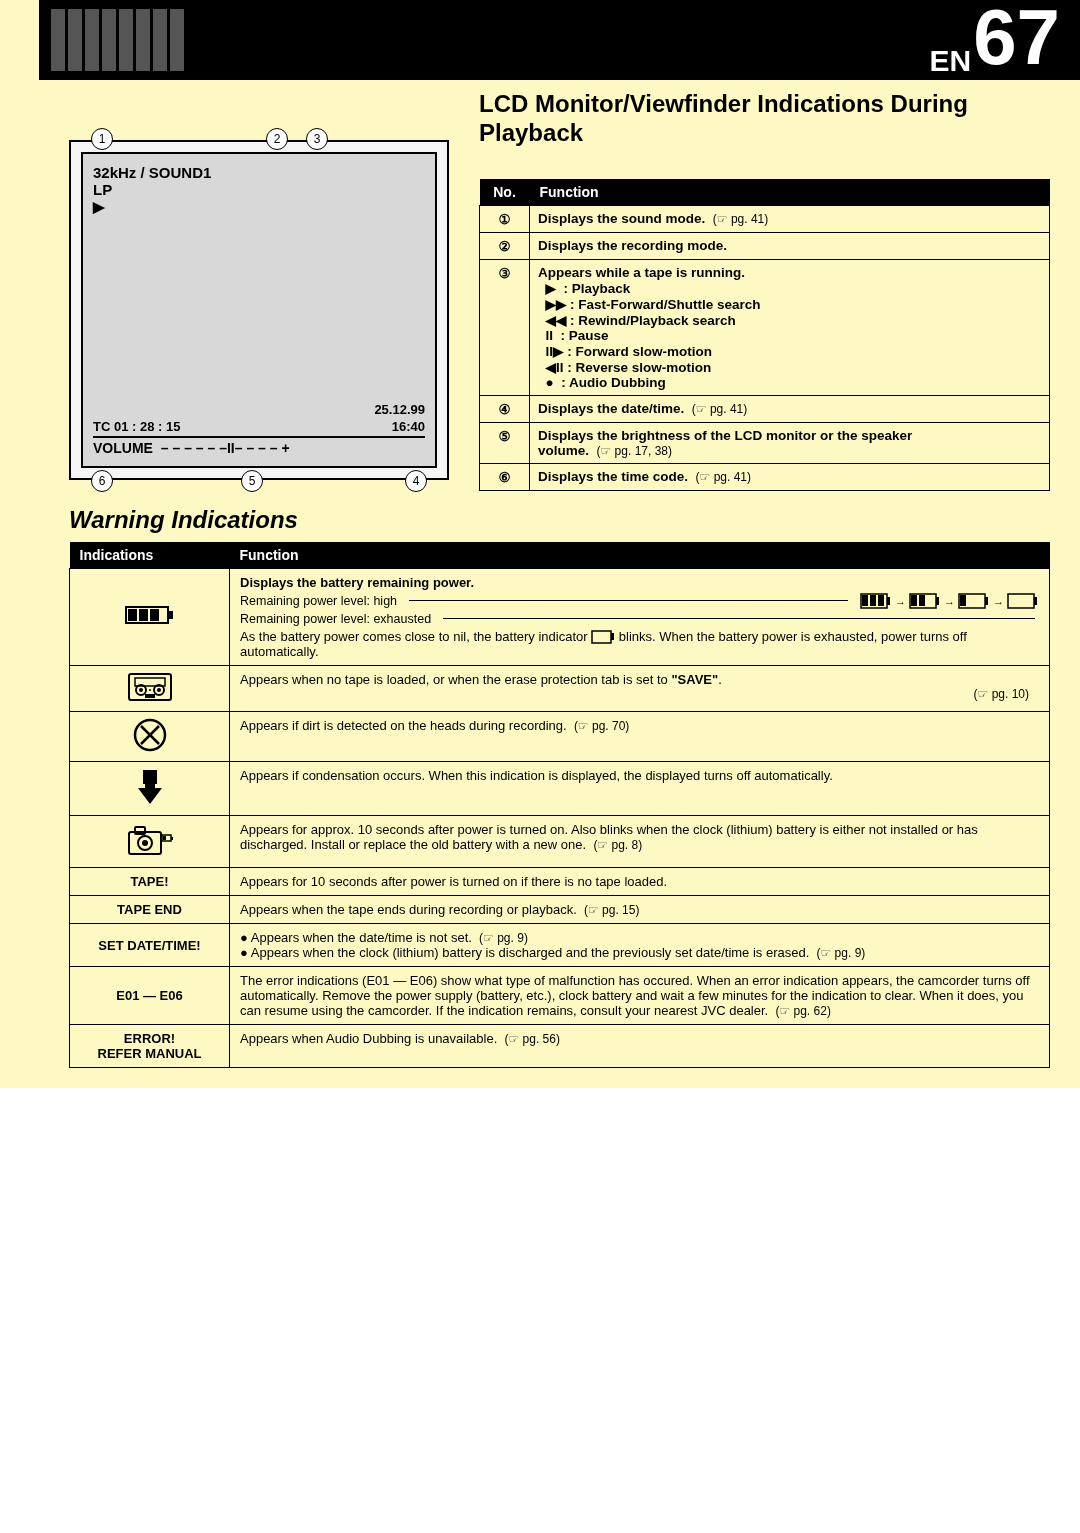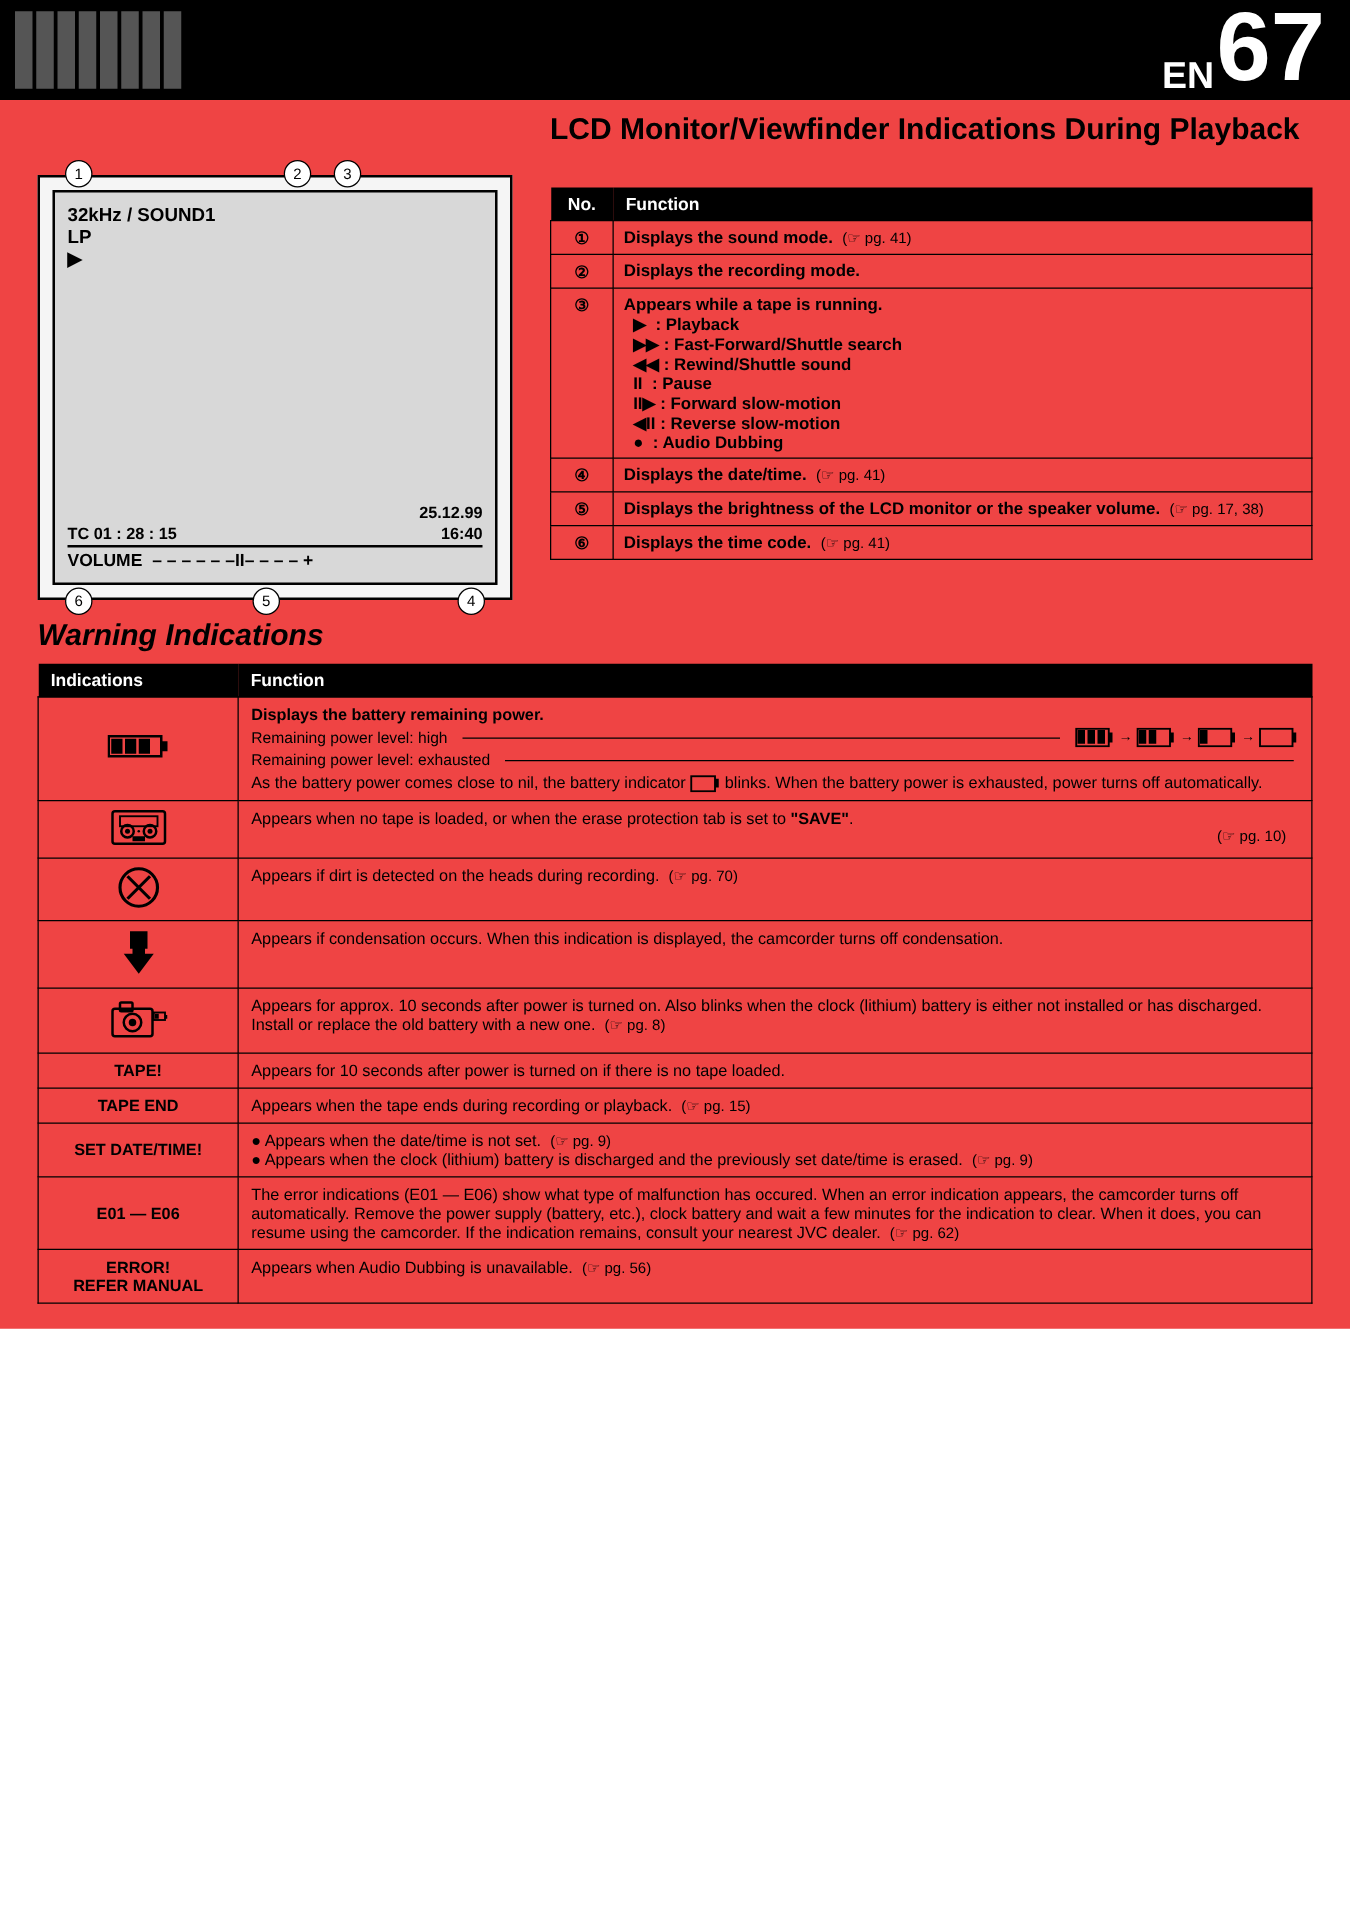--- a/index.html
+++ b/index.html
@@ -180,21 +180,22 @@
       display: flex;
       align-items: center;
       gap: 8px;
       margin: 3px 0;
       font-size: 12.5px;
     }
 
     
     .page-wrapper {
       position: relative;
-      background: #ef4444;
+      background: #fef9c3;
+      padding-left: 39px;
     }
 
     
     .page-header {
       position: relative;
       height: 80px;
       background: #000;
       display: flex;
       align-items: stretch;
     }
@@ -308,21 +309,21 @@
           <tr>
             <td class="no-col">②</td>
             <td><b>Displays the recording mode.</b></td>
           </tr>
           <tr>
             <td class="no-col">③</td>
             <td>
               <b>Appears while a tape is running.</b><br>
               &nbsp;&nbsp;<b>▶</b>&nbsp;&nbsp;<b>: Playback</b><br>
               &nbsp;&nbsp;<b>▶▶</b>&nbsp;<b>: Fast-Forward/Shuttle search</b><br>
-              &nbsp;&nbsp;<b>◀◀</b>&nbsp;<b>: Rewind/Shuttle sound</b><br>
+              &nbsp;&nbsp;<b>◀◀</b>&nbsp;<b>: Rewind/Playback search</b><br>
               &nbsp;&nbsp;<b>II</b>&nbsp;&nbsp;<b>: Pause</b><br>
               &nbsp;&nbsp;<b>II▶</b>&nbsp;<b>: Forward slow-motion</b><br>
               &nbsp;&nbsp;<b>◀II</b>&nbsp;<b>: Reverse slow-motion</b><br>
               &nbsp;&nbsp;<b>●</b>&nbsp;&nbsp;<b>: Audio Dubbing</b>
             </td>
           </tr>
           <tr>
             <td class="no-col">④</td>
             <td><b>Displays the date/time.</b>&nbsp;&nbsp;<span class="ref-pg">(☞ pg. 41)</span></td>
           </tr>
@@ -449,21 +450,21 @@
 
         <tr>
           <td class="ind-col symbol-cell">
             <svg width="30" height="38" viewBox="0 0 30 38">
               <rect x="8" y="2" width="14" height="14" fill="#000"></rect>
               <polygon points="15,36 3,20 27,20" fill="#000"></polygon>
               <rect x="10" y="14" width="10" height="8" fill="#000"></rect>
             </svg>
           </td>
           <td class="func-col">
-            Appears if condensation occurs. When this indication is displayed, the camcorder turns off condensation.
+            Appears if condensation occurs. When this indication is displayed, the displayed turns off automatically.
           </td>
         </tr>
 
         <tr>
           <td class="ind-col symbol-cell">
             <svg width="46" height="36" viewBox="0 0 46 36">
 
               <rect x="2" y="10" width="32" height="22" rx="2" fill="none" stroke="#000" stroke-width="2"></rect>
               <rect x="8" y="5" width="10" height="7" rx="1" fill="none" stroke="#000" stroke-width="2"></rect>
               <circle cx="18" cy="21" r="7" fill="none" stroke="#000" stroke-width="2"></circle>

